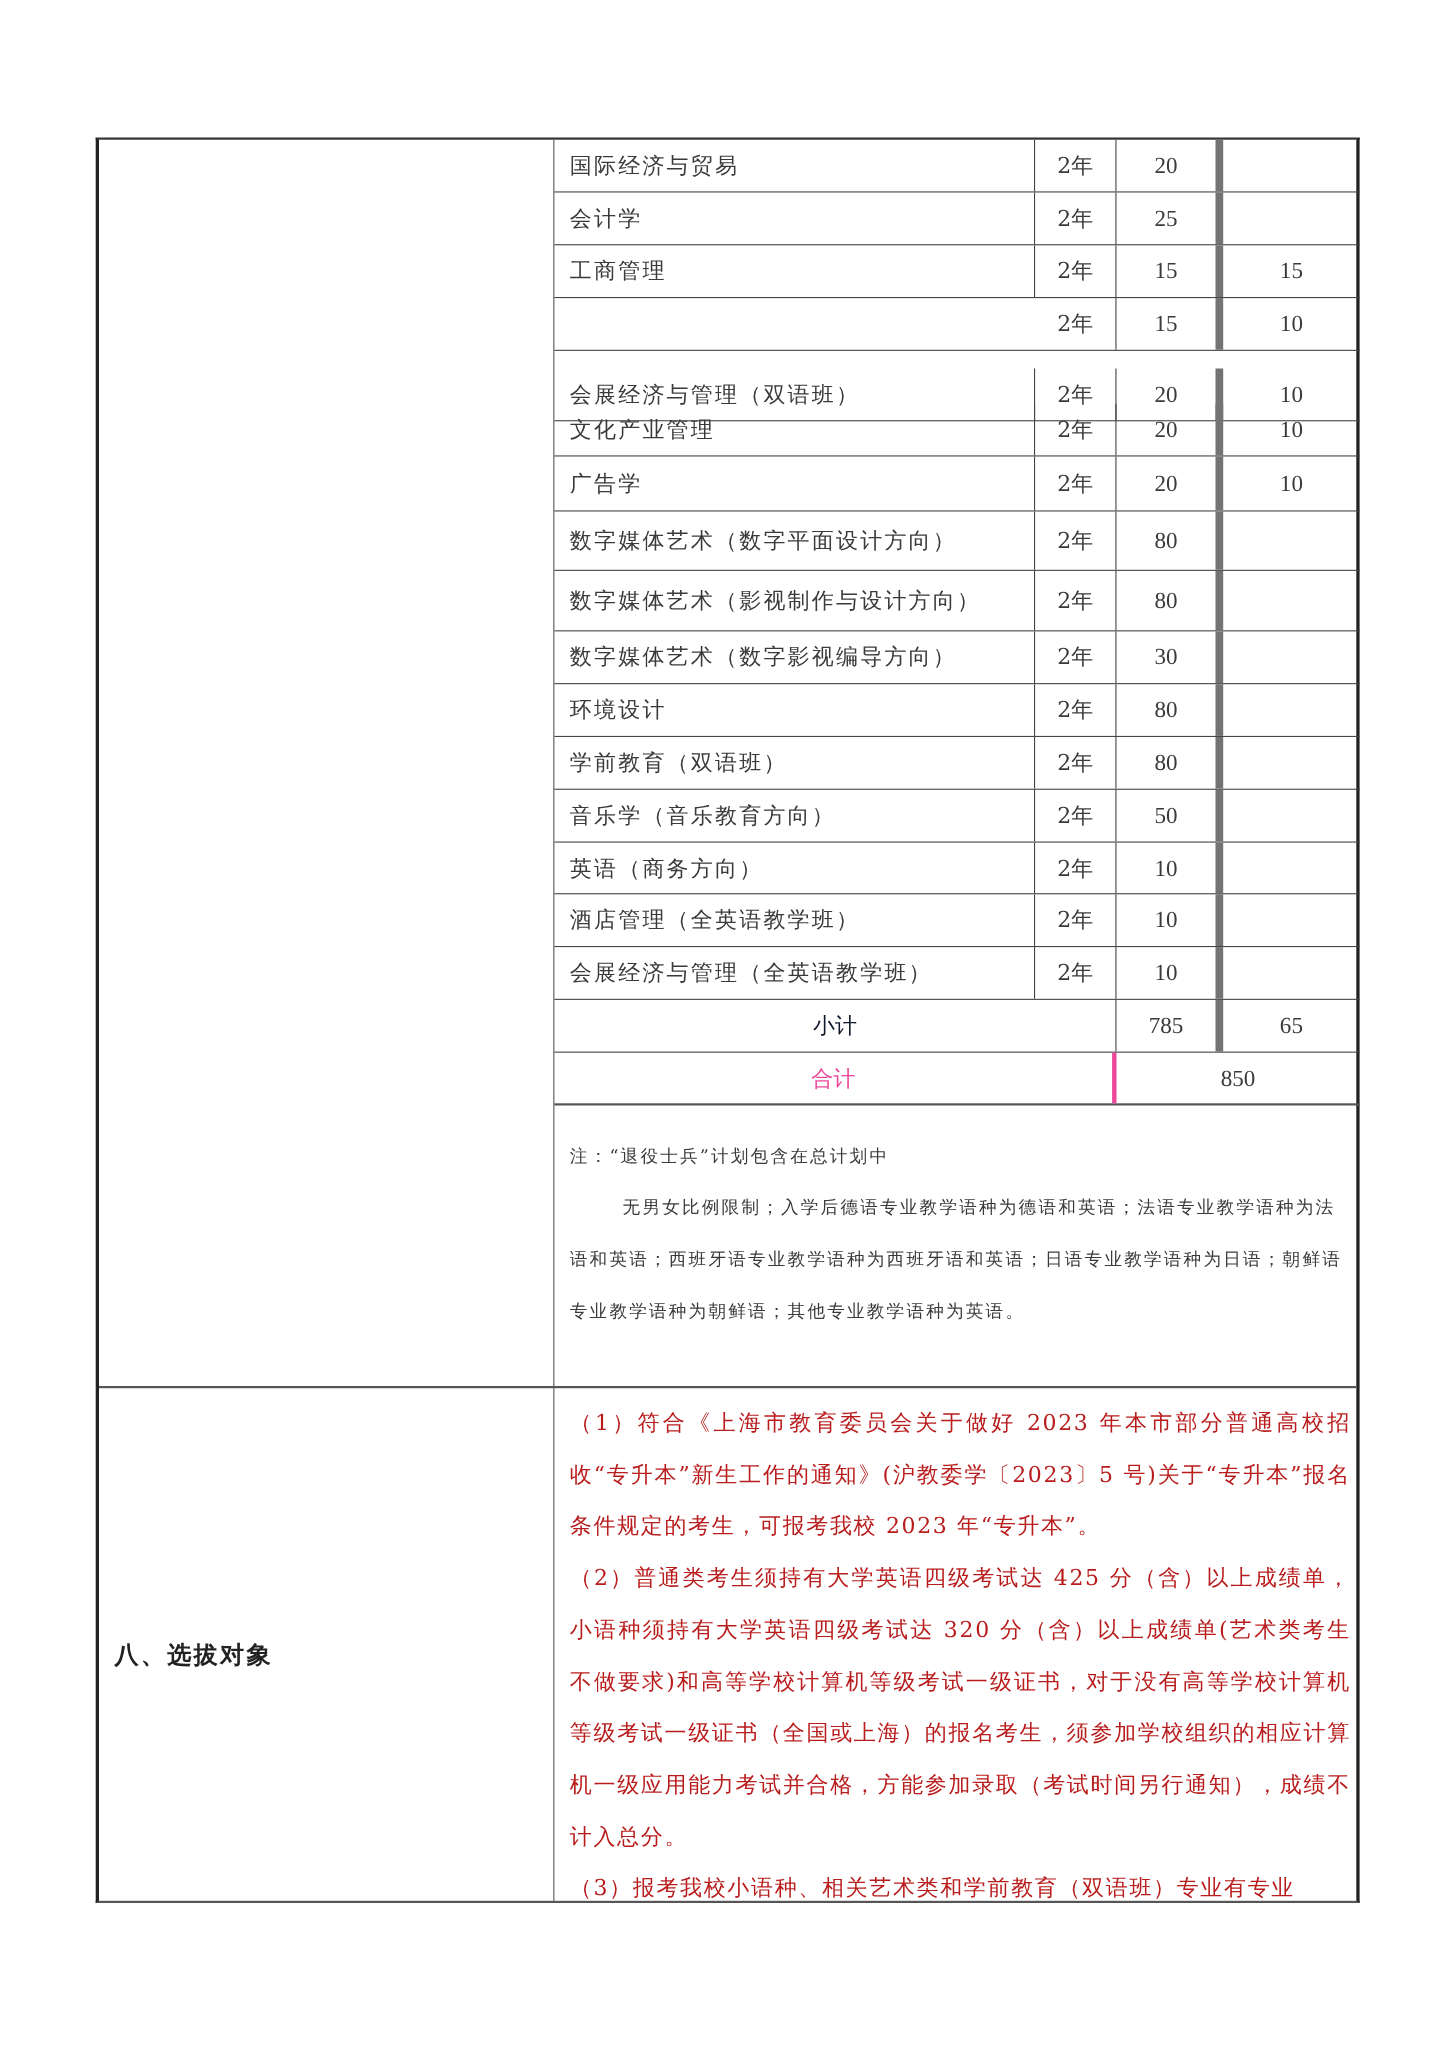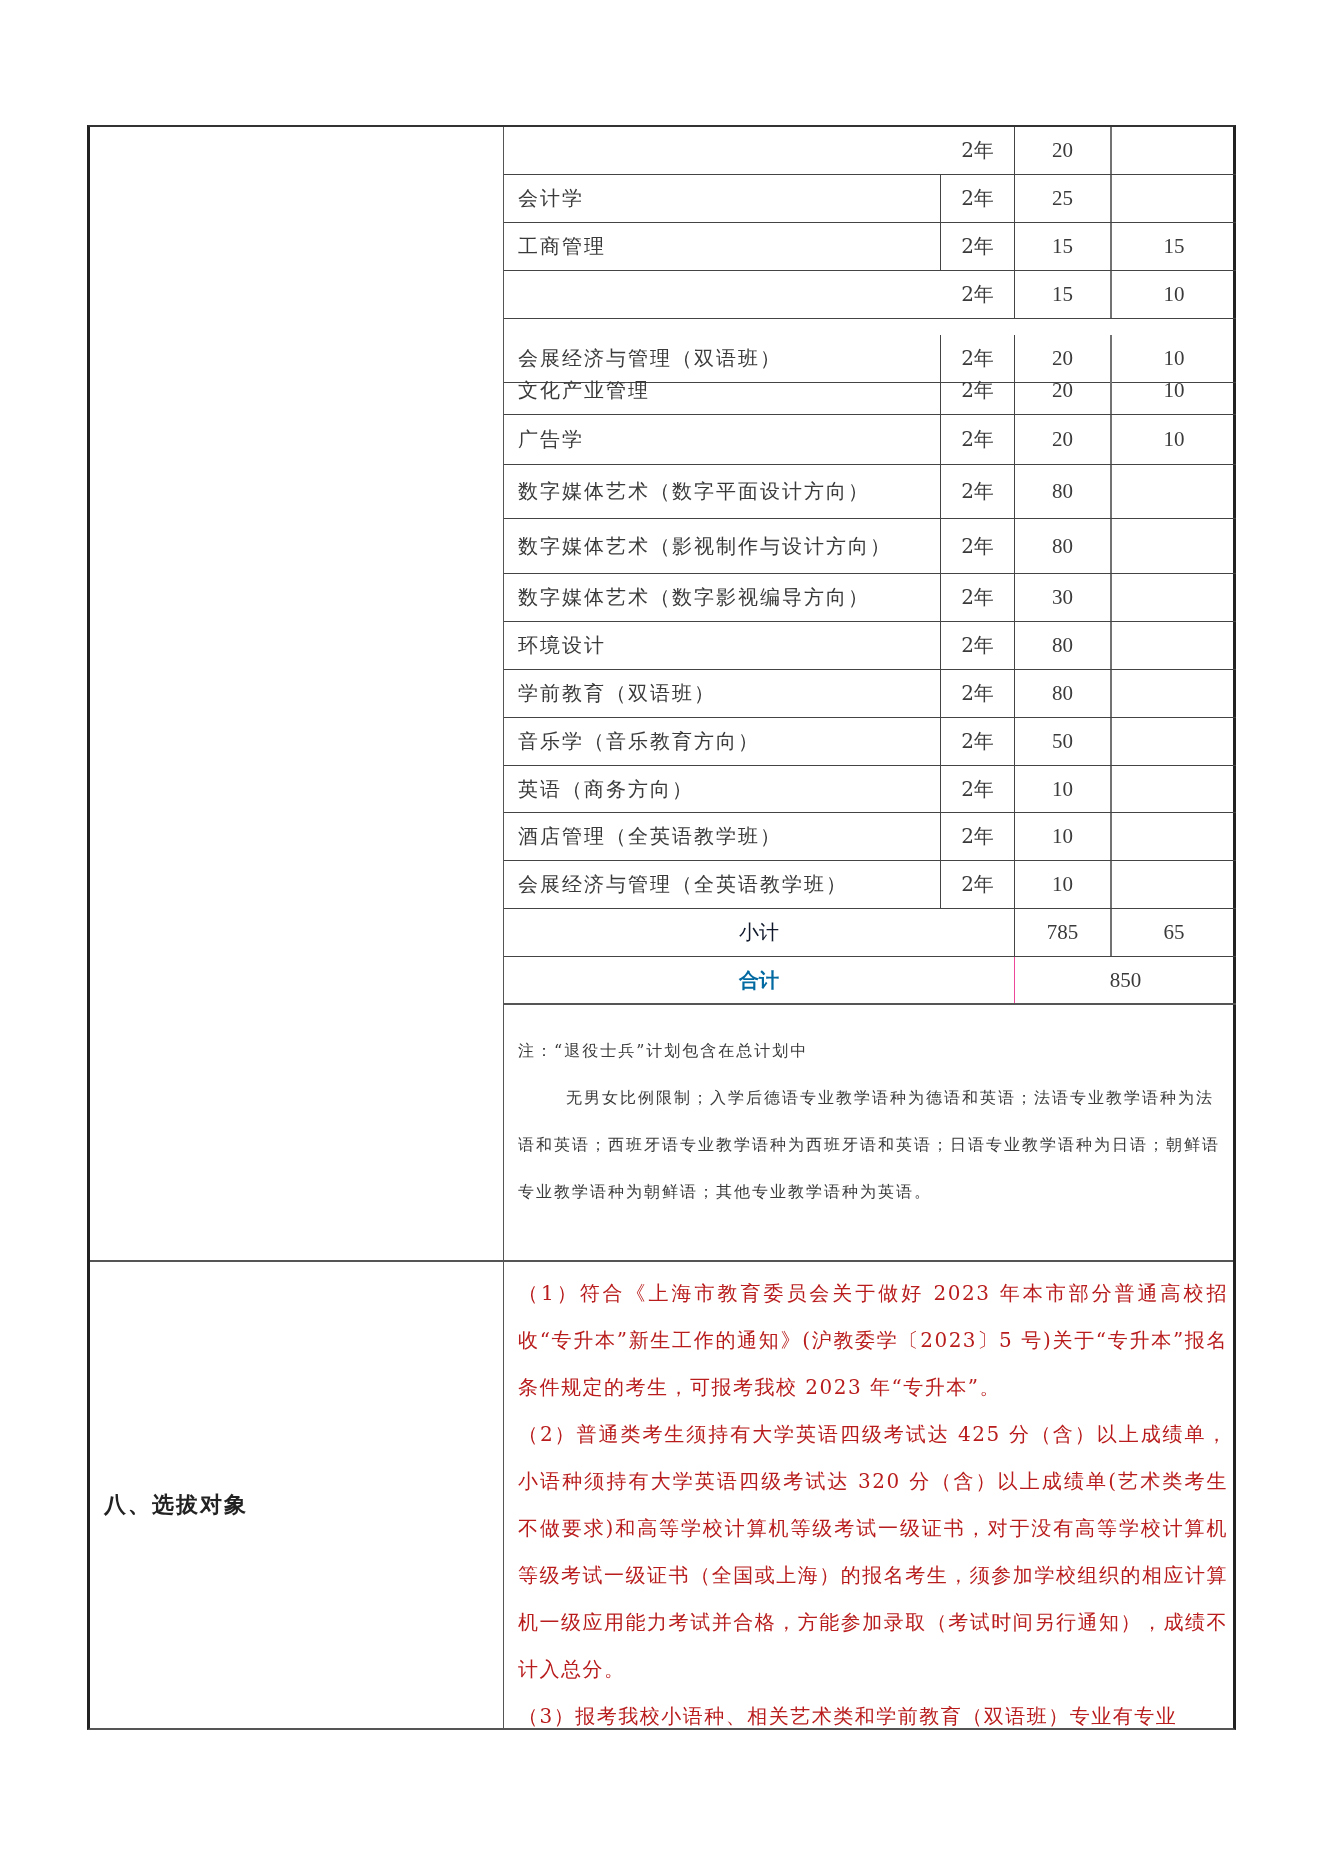--- a/index.html
+++ b/index.html
@@ -12,42 +12,43 @@
               border-right: 1px solid #555; box-sizing: border-box; }
   .sec-divider { position: absolute; left: 0; right: 0; top: 1133px; border-top: 2px solid #555; }
   .sec8-label { position: absolute; left: 14px; top: 1363px; font-size: 22px; font-weight: bold; color: #222;
                 letter-spacing: 2px; }
   .grid { position: absolute; left: 414px; top: 0; width: 732px; }
   .row { position: absolute; left: 0; width: 732px; border-bottom: 1px solid #444; box-sizing: border-box; }
   .cell { position: absolute; top: 0; height: 100%; box-sizing: border-box; display: flex; align-items: center;
           font-size: 20px; color: #3a3a3a; }
   .c-name { left: 0; width: 437px; padding-left: 14px; letter-spacing: 2px; border-right: 1px solid #444; }
   .c-dur { left: 437px; width: 74px; justify-content: center; border-right: 1px solid #444; }
-  .c-a { left: 511px; width: 97px; justify-content: center; border-right: 2px solid #737373; }
+  .c-a { left: 511px; width: 97px; justify-content: center; border-right: 7px solid #737373; }
   .c-b { left: 608px; width: 124px; justify-content: center; }
   .c-label-wide { left: 0; width: 511px; justify-content: center; border-right: 1px solid #444; color: #0f172a; }
   .c-total-wide { left: 511px; width: 221px; justify-content: center; }
-  .c-label-total { left: 0; width: 511px; justify-content: center; border-right: 1px solid #ec4899; color: #0369a1; font-weight: bold; }
+  .c-label-total { left: 0; width: 511px; justify-content: center; border-right: 4px solid #ec4899; color: #ec4899; }
   .num { font-family: "Liberation Serif", "DejaVu Serif", serif; font-size: 21px; }
   .note { position: absolute; left: 14px; width: 706px; top: 1003px; font-size: 16px; line-height: 47px;
           letter-spacing: 2px; color: #3a3a3a; }
   .note p { margin: 0; }
   .note .indent { text-indent: 48px; }
   .sec8 { position: absolute; left: 14px; width: 710px; top: 1143px; font-size: 20px; line-height: 47px;
           letter-spacing: 1.5px; color: #b91c1c; text-align: justify; }
   .sec8 p { margin: 0; }
 </style>
 </head>
 <body>
 
 <div class="page-table">
   <div class="left-col"></div>
 
   <div class="grid" id="grid">
       <div class="row" style="top: 0px; height: 48px;">
+        <div class="cell c-name">国际经济与贸易</div>
         <div class="cell c-dur">2年</div>
         <div class="cell c-a num">20</div>
         <div class="cell c-b num"></div>
       </div>
       <div class="row" style="top: 48px; height: 48px;">
         <div class="cell c-name">会计学</div>
         <div class="cell c-dur">2年</div>
         <div class="cell c-a num">25</div>
         <div class="cell c-b num"></div>
       </div>

